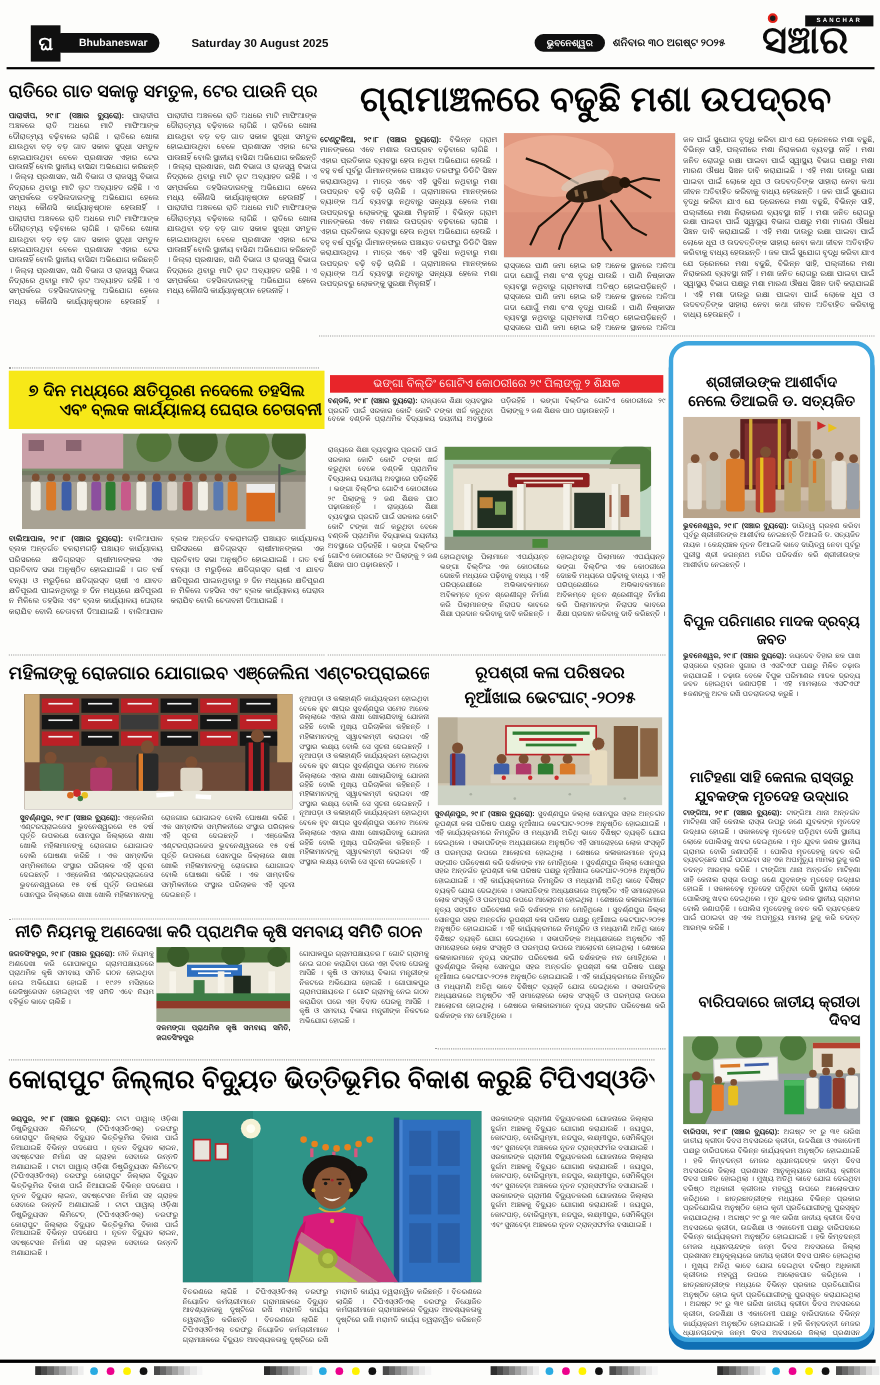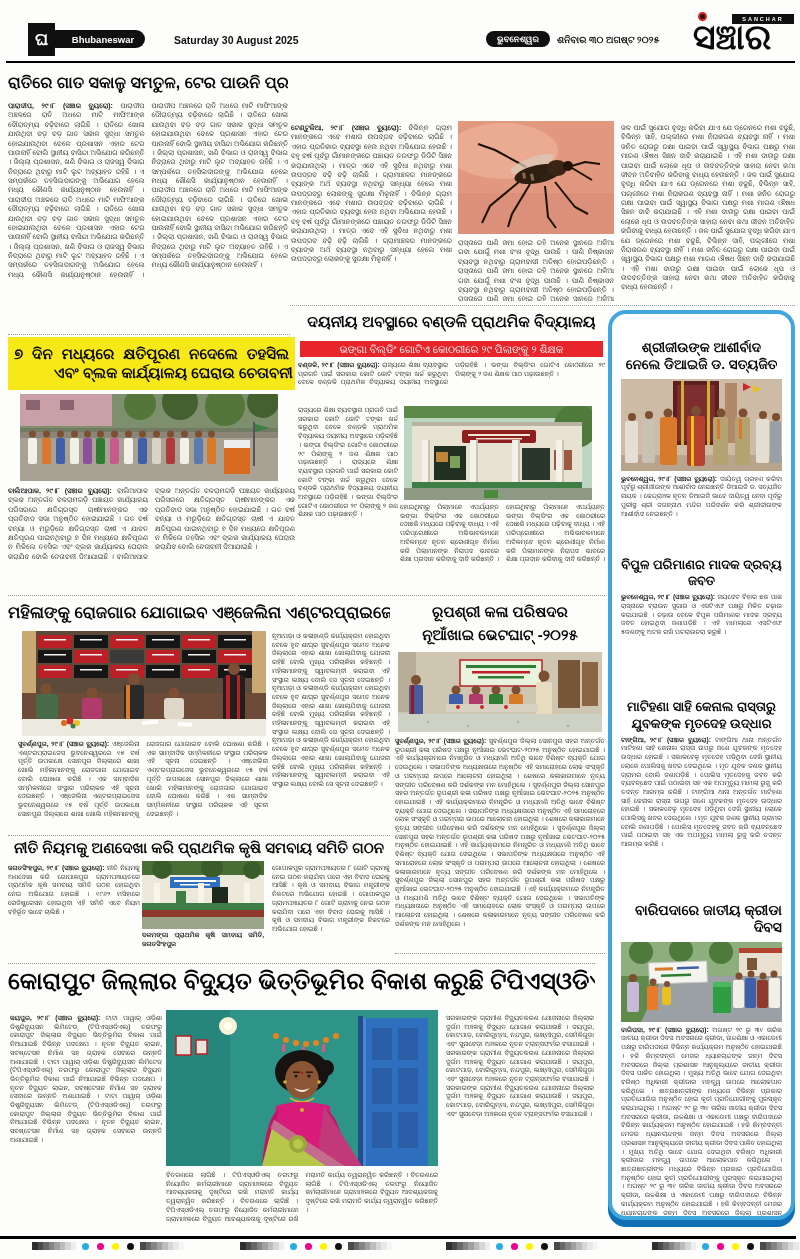--- a/index.html
+++ b/index.html
@@ -67,20 +67,21 @@
 
   <div class="abs hrule" style="left:6px;top:61px;width:789px;"></div>
 
   <div class="abs hl" style="left:8px;top:74px;width:280px;height:25px;font-size:16px;">ରାତିରେ ଗାତ ସକାଳୁ ସମତୁଳ, ଟେର ପାଉନି ପ୍ରଶାସନ</div>
   <div class="abs bd c2" style="left:8px;top:101px;width:280px;height:229px;">
     <span class="dl">ପାରାଦୀପ, ୨୯।୮ (ସଞ୍ଚାର ବ୍ୟୁରୋ):</span>
     <span>ପାରାଦୀପ ଅଞ୍ଚଳରେ ରାତି ଅଧରେ ମାଟି ମାଫିଆଙ୍କ ଦୌରାତ୍ମ୍ୟ ବଢ଼ିବାରେ ଲାଗିଛି । ରାତିରେ ଖୋଳା ଯାଉଥିବା ବଡ଼ ବଡ଼ ଗାତ ସକାଳ ସୁଦ୍ଧା ସମତୁଳ ହୋଇଯାଉଥିବା ବେଳେ ପ୍ରଶାସନ ଏହାର ଟେର ପାଉନାହିଁ ବୋଲି ସ୍ଥାନୀୟ ବାସିନ୍ଦା ଅଭିଯୋଗ କରିଛନ୍ତି । ଜିଲ୍ଲା ପ୍ରଶାସନ, ଖଣି ବିଭାଗ ଓ ରାଜସ୍ୱ ବିଭାଗ ନିଦ୍ରାରେ ଥିବାରୁ ମାଟି ଲୁଟ ଅବ୍ୟାହତ ରହିଛି । ଏ ସମ୍ପର୍କରେ ତହସିଲଦାରଙ୍କୁ ଅଭିଯୋଗ ହେଲେ ମଧ୍ୟ କୌଣସି କାର୍ଯ୍ୟାନୁଷ୍ଠାନ ହେଉନାହିଁ । ପାରାଦୀପ ଅଞ୍ଚଳରେ ରାତି ଅଧରେ ମାଟି ମାଫିଆଙ୍କ ଦୌରାତ୍ମ୍ୟ ବଢ଼ିବାରେ ଲାଗିଛି । ରାତିରେ ଖୋଳା ଯାଉଥିବା ବଡ଼ ବଡ଼ ଗାତ ସକାଳ ସୁଦ୍ଧା ସମତୁଳ ହୋଇଯାଉଥିବା ବେଳେ ପ୍ରଶାସନ ଏହାର ଟେର ପାଉନାହିଁ ବୋଲି ସ୍ଥାନୀୟ ବାସିନ୍ଦା ଅଭିଯୋଗ କରିଛନ୍ତି । ଜିଲ୍ଲା ପ୍ରଶାସନ, ଖଣି ବିଭାଗ ଓ ରାଜସ୍ୱ ବିଭାଗ ନିଦ୍ରାରେ ଥିବାରୁ ମାଟି ଲୁଟ ଅବ୍ୟାହତ ରହିଛି । ଏ ସମ୍ପର୍କରେ ତହସିଲଦାରଙ୍କୁ ଅଭିଯୋଗ ହେଲେ ମଧ୍ୟ କୌଣସି କାର୍ଯ୍ୟାନୁଷ୍ଠାନ ହେଉନାହିଁ । ପାରାଦୀପ ଅଞ୍ଚଳରେ ରାତି ଅଧରେ ମାଟି ମାଫିଆଙ୍କ ଦୌରାତ୍ମ୍ୟ ବଢ଼ିବାରେ ଲାଗିଛି । ରାତିରେ ଖୋଳା ଯାଉଥିବା ବଡ଼ ବଡ଼ ଗାତ ସକାଳ ସୁଦ୍ଧା ସମତୁଳ ହୋଇଯାଉଥିବା ବେଳେ ପ୍ରଶାସନ ଏହାର ଟେର ପାଉନାହିଁ ବୋଲି ସ୍ଥାନୀୟ ବାସିନ୍ଦା ଅଭିଯୋଗ କରିଛନ୍ତି । ଜିଲ୍ଲା ପ୍ରଶାସନ, ଖଣି ବିଭାଗ ଓ ରାଜସ୍ୱ ବିଭାଗ ନିଦ୍ରାରେ ଥିବାରୁ ମାଟି ଲୁଟ ଅବ୍ୟାହତ ରହିଛି । ଏ ସମ୍ପର୍କରେ ତହସିଲଦାରଙ୍କୁ ଅଭିଯୋଗ ହେଲେ ମଧ୍ୟ କୌଣସି କାର୍ଯ୍ୟାନୁଷ୍ଠାନ ହେଉନାହିଁ । ପାରାଦୀପ ଅଞ୍ଚଳରେ ରାତି ଅଧରେ ମାଟି ମାଫିଆଙ୍କ ଦୌରାତ୍ମ୍ୟ ବଢ଼ିବାରେ ଲାଗିଛି । ରାତିରେ ଖୋଳା ଯାଉଥିବା ବଡ଼ ବଡ଼ ଗାତ ସକାଳ ସୁଦ୍ଧା ସମତୁଳ ହୋଇଯାଉଥିବା ବେଳେ ପ୍ରଶାସନ ଏହାର ଟେର ପାଉନାହିଁ ବୋଲି ସ୍ଥାନୀୟ ବାସିନ୍ଦା ଅଭିଯୋଗ କରିଛନ୍ତି । ଜିଲ୍ଲା ପ୍ରଶାସନ, ଖଣି ବିଭାଗ ଓ ରାଜସ୍ୱ ବିଭାଗ ନିଦ୍ରାରେ ଥିବାରୁ ମାଟି ଲୁଟ ଅବ୍ୟାହତ ରହିଛି । ଏ ସମ୍ପର୍କରେ ତହସିଲଦାରଙ୍କୁ ଅଭିଯୋଗ ହେଲେ ମଧ୍ୟ କୌଣସି କାର୍ଯ୍ୟାନୁଷ୍ଠାନ ହେଉନାହିଁ ।</span>
   </div>
   <div class="abs dotsep" style="left:8px;top:334px;width:282px;"></div>
 
+  <div class="abs hl" style="left:288px;top:72px;width:507px;height:46px;font-size:32px;">ଗ୍ରାମାଞ୍ଚଳରେ ବଢୁଛି ମଶା ଉପଦ୍ରବ</div>
   <div class="abs bd" style="left:291px;top:123px;width:161px;height:178px;">
     <span class="dl">ଟେଣ୍ଟୁଳିଆ, ୨୯।୮ (ସଞ୍ଚାର ବ୍ୟୁରୋ):</span>
     <span>ବିଭିନ୍ନ ଗ୍ରାମ ମାନଙ୍କରେ ଏବେ ମଶାର ଉପଦ୍ରବ ବଢ଼ିବାରେ ଲାଗିଛି । ଏହାର ପ୍ରତିକାର ବ୍ୟବସ୍ଥା ହେଉ ନଥିବା ଅଭିଯୋଗ ହେଉଛି । ବହୁ ବର୍ଷ ପୂର୍ବରୁ ଗାଁମାନଙ୍କରେ ପଞ୍ଚାୟତ ତରଫରୁ ଡିଡିଟି ସିଞ୍ଚନ କରାଯାଉଥିଲା । ମାତ୍ର ଏବେ ଏହି ସୁବିଧା ନଥିବାରୁ ମଶା ଉପଦ୍ରବ ବଢ଼ି ବଢ଼ି ଚାଲିଛି । ଗ୍ରାମାଞ୍ଚଳର ମାନଙ୍କରେ ବ୍ୟାଙ୍କ ଅର୍ଥ ବ୍ୟବସ୍ଥା ନଥିବାରୁ ସନ୍ଧ୍ୟା ହେଲେ ମଶା ଉପଦ୍ରବରୁ ଲୋକଙ୍କୁ ସୁରକ୍ଷା ମିଳୁନାହିଁ । ବିଭିନ୍ନ ଗ୍ରାମ ମାନଙ୍କରେ ଏବେ ମଶାର ଉପଦ୍ରବ ବଢ଼ିବାରେ ଲାଗିଛି । ଏହାର ପ୍ରତିକାର ବ୍ୟବସ୍ଥା ହେଉ ନଥିବା ଅଭିଯୋଗ ହେଉଛି । ବହୁ ବର୍ଷ ପୂର୍ବରୁ ଗାଁମାନଙ୍କରେ ପଞ୍ଚାୟତ ତରଫରୁ ଡିଡିଟି ସିଞ୍ଚନ କରାଯାଉଥିଲା । ମାତ୍ର ଏବେ ଏହି ସୁବିଧା ନଥିବାରୁ ମଶା ଉପଦ୍ରବ ବଢ଼ି ବଢ଼ି ଚାଲିଛି । ଗ୍ରାମାଞ୍ଚଳର ମାନଙ୍କରେ ବ୍ୟାଙ୍କ ଅର୍ଥ ବ୍ୟବସ୍ଥା ନଥିବାରୁ ସନ୍ଧ୍ୟା ହେଲେ ମଶା ଉପଦ୍ରବରୁ ଲୋକଙ୍କୁ ସୁରକ୍ଷା ମିଳୁନାହିଁ ।</span>
   </div>
   <div class="abs photo" style="left:458px;top:121px;width:156px;height:113px;">
     <svg width="156" height="113" viewBox="0 0 156 113" preserveAspectRatio="none">
       <rect width="156" height="113" fill="#e2987f"></rect>
       <ellipse cx="45" cy="30" rx="55" ry="28" fill="#f0b49a" opacity="0.7"></ellipse>
       <rect y="72" width="156" height="41" fill="#d98a74" opacity="0.6"></rect>
       <path d="M62 60 L32 85 L24 102" stroke="#1a1208" stroke-width="2" fill="none"></path>
@@ -96,21 +97,21 @@
       <path d="M114 47 L134 59" stroke="#1a1208" stroke-width="2"></path>
       <rect x="64" y="52" width="3" height="6" fill="#8a6a4a" transform="rotate(-12 64 52)"></rect>
       <rect x="72" y="53" width="3" height="7" fill="#8a6a4a" transform="rotate(-12 72 53)"></rect>
     </svg>
   </div>
   <div class="abs bd" style="left:458px;top:238px;width:156px;height:63px;">ରାସ୍ତାରେ ପାଣି ଜମା ହୋଇ ରହି ଅନେକ ସ୍ଥାନରେ ଅଳିଆ ଗଦା ଯୋଗୁଁ ମଶା ବଂଶ ବୃଦ୍ଧି ପାଉଛି । ପାଣି ନିଷ୍କାସନ ବ୍ୟବସ୍ଥା ନଥିବାରୁ ଗ୍ରାମବାସୀ ଅତିଷ୍ଠ ହୋଇପଡ଼ିଛନ୍ତି । ରାସ୍ତାରେ ପାଣି ଜମା ହୋଇ ରହି ଅନେକ ସ୍ଥାନରେ ଅଳିଆ ଗଦା ଯୋଗୁଁ ମଶା ବଂଶ ବୃଦ୍ଧି ପାଉଛି । ପାଣି ନିଷ୍କାସନ ବ୍ୟବସ୍ଥା ନଥିବାରୁ ଗ୍ରାମବାସୀ ଅତିଷ୍ଠ ହୋଇପଡ଼ିଛନ୍ତି । ରାସ୍ତାରେ ପାଣି ଜମା ହୋଇ ରହି ଅନେକ ସ୍ଥାନରେ ଅଳିଆ ଗଦା ଯୋଗୁଁ ମଶା ବଂଶ ବୃଦ୍ଧି ପାଉଛି । ପାଣି ନିଷ୍କାସନ ବ୍ୟବସ୍ଥା ନଥିବାରୁ ଗ୍ରାମବାସୀ ଅତିଷ୍ଠ ହୋଇପଡ଼ିଛନ୍ତି ।</div>
   <div class="abs bd" style="left:621px;top:123px;width:174px;height:178px;">ଜଳ ପାଇଁ ସୁଯୋଗ ବୃଦ୍ଧି କରିବା ଯାଏ ଯେ ଡ୍ରେନରେ ମଶା ବଢୁଛି, ବିଭିନ୍ନ ସାହି, ପଲ୍ଲୀରେ ମଶା ନିରାକରଣ ବ୍ୟବସ୍ଥା ନାହିଁ । ମଶା ଜନିତ ରୋଗରୁ ରକ୍ଷା ପାଇବା ପାଇଁ ସ୍ୱାସ୍ଥ୍ୟ ବିଭାଗ ପକ୍ଷରୁ ମଶା ମାରଣ ଔଷଧ ସିଞ୍ଚନ ଦାବି କରାଯାଇଛି । ଏହି ମଶା ଦାଉରୁ ରକ୍ଷା ପାଇବା ପାଇଁ ଲୋକେ ଧୂପ ଓ ଉଦବତ୍ତିଙ୍କ ସାହାରା ନେବା କଥା ଜୀବନ ଅତିବାହିତ କରିବାକୁ ବାଧ୍ୟ ହେଉଛନ୍ତି । ଜଳ ପାଇଁ ସୁଯୋଗ ବୃଦ୍ଧି କରିବା ଯାଏ ଯେ ଡ୍ରେନରେ ମଶା ବଢୁଛି, ବିଭିନ୍ନ ସାହି, ପଲ୍ଲୀରେ ମଶା ନିରାକରଣ ବ୍ୟବସ୍ଥା ନାହିଁ । ମଶା ଜନିତ ରୋଗରୁ ରକ୍ଷା ପାଇବା ପାଇଁ ସ୍ୱାସ୍ଥ୍ୟ ବିଭାଗ ପକ୍ଷରୁ ମଶା ମାରଣ ଔଷଧ ସିଞ୍ଚନ ଦାବି କରାଯାଇଛି । ଏହି ମଶା ଦାଉରୁ ରକ୍ଷା ପାଇବା ପାଇଁ ଲୋକେ ଧୂପ ଓ ଉଦବତ୍ତିଙ୍କ ସାହାରା ନେବା କଥା ଜୀବନ ଅତିବାହିତ କରିବାକୁ ବାଧ୍ୟ ହେଉଛନ୍ତି । ଜଳ ପାଇଁ ସୁଯୋଗ ବୃଦ୍ଧି କରିବା ଯାଏ ଯେ ଡ୍ରେନରେ ମଶା ବଢୁଛି, ବିଭିନ୍ନ ସାହି, ପଲ୍ଲୀରେ ମଶା ନିରାକରଣ ବ୍ୟବସ୍ଥା ନାହିଁ । ମଶା ଜନିତ ରୋଗରୁ ରକ୍ଷା ପାଇବା ପାଇଁ ସ୍ୱାସ୍ଥ୍ୟ ବିଭାଗ ପକ୍ଷରୁ ମଶା ମାରଣ ଔଷଧ ସିଞ୍ଚନ ଦାବି କରାଯାଇଛି । ଏହି ମଶା ଦାଉରୁ ରକ୍ଷା ପାଇବା ପାଇଁ ଲୋକେ ଧୂପ ଓ ଉଦବତ୍ତିଙ୍କ ସାହାରା ନେବା କଥା ଜୀବନ ଅତିବାହିତ କରିବାକୁ ବାଧ୍ୟ ହେଉଛନ୍ତି ।</div>
   <div class="abs dotsep" style="left:290px;top:305px;width:505px;"></div>
 
   <div class="abs yellow" style="left:8px;top:337px;width:287px;height:53px;">
-    <div class="hl" style="font-size:15px;width:100%;font-family:Liberation Mono, monospace;">୭ ଦିନ ମଧ୍ୟରେ କ୍ଷତିପୂରଣ ନଦେଲେ ତହସିଲ</div>
+    <div class="hl" style="font-size:15px;width:100%;">୭ ଦିନ ମଧ୍ୟରେ କ୍ଷତିପୂରଣ ନଦେଲେ ତହସିଲ</div>
     <div class="hl" style="font-size:15px;width:100%;padding-left:44px;">ଏବଂ ବ୍ଲକ କାର୍ଯ୍ୟାଳୟ ଘେରାଉ ଚେତାବନୀ</div>
   </div>
   <div class="abs photo" style="left:20px;top:394px;width:258px;height:87px;">
     <svg width="258" height="87" viewBox="0 0 258 87" preserveAspectRatio="none">
       <rect width="258" height="87" fill="#a8a294"></rect>
       <rect width="258" height="38" fill="#7d8f6d"></rect>
       <rect width="92" height="32" fill="#caa0a8"></rect>
       <rect x="6" y="6" width="14" height="10" fill="#8a6470"></rect>
         <rect x="40" y="6" width="14" height="10" fill="#8a6470"></rect>
       <circle cx="120" cy="10" r="16" fill="#54763a"></circle>
@@ -153,21 +154,20 @@
       <rect x="233" y="28" width="2" height="44" fill="#555"></rect>
       <path d="M235 30 L250 34 L235 38 Z" fill="#3f7d46"></path>
     </svg>
   </div>
   <div class="abs bd c2" style="left:8px;top:486px;width:287px;height:106px;">
     <span class="dl">ବାଲିଆପାଳ, ୨୯।୮ (ସଞ୍ଚାର ବ୍ୟୁରୋ):</span>
     <span>ବାଲିଆପାଳ ବ୍ଲକ ଅନ୍ତର୍ଗତ ବଳରାମଗଡ଼ି ପଞ୍ଚାୟତ କାର୍ଯ୍ୟାଳୟ ପରିସରରେ କ୍ଷତିଗ୍ରସ୍ତ ଚାଷୀମାନଙ୍କର ଏକ ପ୍ରତିବାଦ ସଭା ଅନୁଷ୍ଠିତ ହୋଇଯାଇଛି । ଗତ ବର୍ଷ ବନ୍ୟା ଓ ମରୁଡ଼ିରେ କ୍ଷତିଗ୍ରସ୍ତ ଚାଷୀ ଏ ଯାବତ କ୍ଷତିପୂରଣ ପାଇନଥିବାରୁ ୭ ଦିନ ମଧ୍ୟରେ କ୍ଷତିପୂରଣ ନ ମିଳିଲେ ତହସିଲ ଏବଂ ବ୍ଲକ କାର୍ଯ୍ୟାଳୟ ଘେରାଉ କରାଯିବ ବୋଲି ଚେତାବନୀ ଦିଆଯାଇଛି । ବାଲିଆପାଳ ବ୍ଲକ ଅନ୍ତର୍ଗତ ବଳରାମଗଡ଼ି ପଞ୍ଚାୟତ କାର୍ଯ୍ୟାଳୟ ପରିସରରେ କ୍ଷତିଗ୍ରସ୍ତ ଚାଷୀମାନଙ୍କର ଏକ ପ୍ରତିବାଦ ସଭା ଅନୁଷ୍ଠିତ ହୋଇଯାଇଛି । ଗତ ବର୍ଷ ବନ୍ୟା ଓ ମରୁଡ଼ିରେ କ୍ଷତିଗ୍ରସ୍ତ ଚାଷୀ ଏ ଯାବତ କ୍ଷତିପୂରଣ ପାଇନଥିବାରୁ ୭ ଦିନ ମଧ୍ୟରେ କ୍ଷତିପୂରଣ ନ ମିଳିଲେ ତହସିଲ ଏବଂ ବ୍ଲକ କାର୍ଯ୍ୟାଳୟ ଘେରାଉ କରାଯିବ ବୋଲି ଚେତାବନୀ ଦିଆଯାଇଛି ।</span>
   </div>
   <div class="abs dotsep" style="left:8px;top:595px;width:287px;"></div>
 
-  <div class="abs hl" style="left:298px;top:313px;width:307px;height:25px;font-size:15.5px;">ଦୟନୀୟ ଅବସ୍ଥାରେ ବଣ୍ଡଳି ପ୍ରାଥମିକ ବିଦ୍ୟାଳୟ</div>
   <div class="abs redbar" style="left:300px;top:341px;width:303px;height:16px;font-size:10.5px;">ଭଙ୍ଗା ବିଲ୍ଡିଂ ଗୋଟିଏ କୋଠରୀରେ ୨୯ ପିଲାଙ୍କୁ ୨ ଶିକ୍ଷକ</div>
   <div class="abs bd sm c2" style="left:298px;top:361px;width:307px;height:42px;">
     <span class="dl">ବଣ୍ଡଳି, ୨୯।୮ (ସଞ୍ଚାର ବ୍ୟୁରୋ):</span>
     <span>ରାଜ୍ୟରେ ଶିକ୍ଷା ବ୍ୟବସ୍ଥାର ପ୍ରଗତି ପାଇଁ ସରକାର କୋଟି କୋଟି ଟଙ୍କା ଖର୍ଚ୍ଚ କରୁଥିବା ବେଳେ ବଣ୍ଡଳି ପ୍ରାଥମିକ ବିଦ୍ୟାଳୟ ଦୟନୀୟ ଅବସ୍ଥାରେ ପଡ଼ିରହିଛି । ଭଙ୍ଗା ବିଲ୍ଡିଂର ଗୋଟିଏ କୋଠରୀରେ ୨୯ ପିଲାଙ୍କୁ ୨ ଜଣ ଶିକ୍ଷକ ପାଠ ପଢ଼ାଉଛନ୍ତି ।</span>
   </div>
   <div class="abs bd sm" style="left:298px;top:406px;width:100px;height:183px;">ରାଜ୍ୟରେ ଶିକ୍ଷା ବ୍ୟବସ୍ଥାର ପ୍ରଗତି ପାଇଁ ସରକାର କୋଟି କୋଟି ଟଙ୍କା ଖର୍ଚ୍ଚ କରୁଥିବା ବେଳେ ବଣ୍ଡଳି ପ୍ରାଥମିକ ବିଦ୍ୟାଳୟ ଦୟନୀୟ ଅବସ୍ଥାରେ ପଡ଼ିରହିଛି । ଭଙ୍ଗା ବିଲ୍ଡିଂର ଗୋଟିଏ କୋଠରୀରେ ୨୯ ପିଲାଙ୍କୁ ୨ ଜଣ ଶିକ୍ଷକ ପାଠ ପଢ଼ାଉଛନ୍ତି । ରାଜ୍ୟରେ ଶିକ୍ଷା ବ୍ୟବସ୍ଥାର ପ୍ରଗତି ପାଇଁ ସରକାର କୋଟି କୋଟି ଟଙ୍କା ଖର୍ଚ୍ଚ କରୁଥିବା ବେଳେ ବଣ୍ଡଳି ପ୍ରାଥମିକ ବିଦ୍ୟାଳୟ ଦୟନୀୟ ଅବସ୍ଥାରେ ପଡ଼ିରହିଛି । ଭଙ୍ଗା ବିଲ୍ଡିଂର ଗୋଟିଏ କୋଠରୀରେ ୨୯ ପିଲାଙ୍କୁ ୨ ଜଣ ଶିକ୍ଷକ ପାଠ ପଢ଼ାଉଛନ୍ତି ।</div>
   <div class="abs photo" style="left:404px;top:406px;width:188px;height:94px;">
     <svg width="188" height="94" viewBox="0 0 188 94" preserveAspectRatio="none">
       <rect width="188" height="94" fill="#bcd6c2"></rect>
       <rect width="188" height="12" fill="#5d8a48"></rect>

